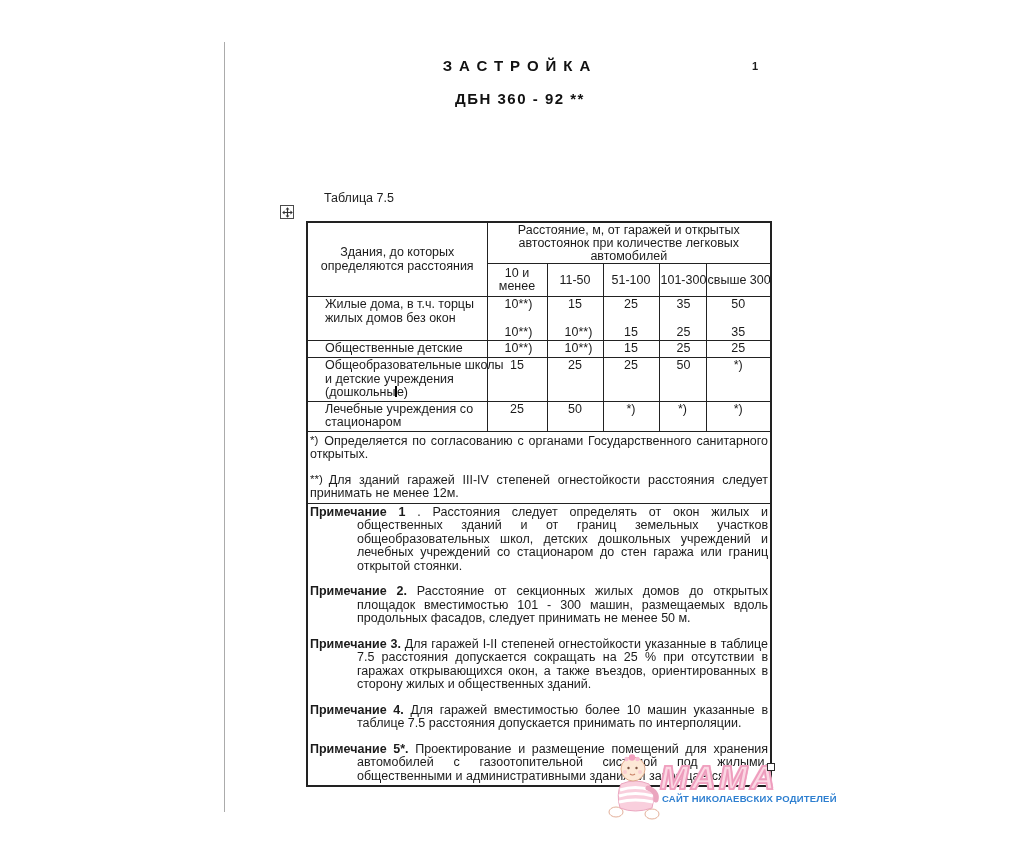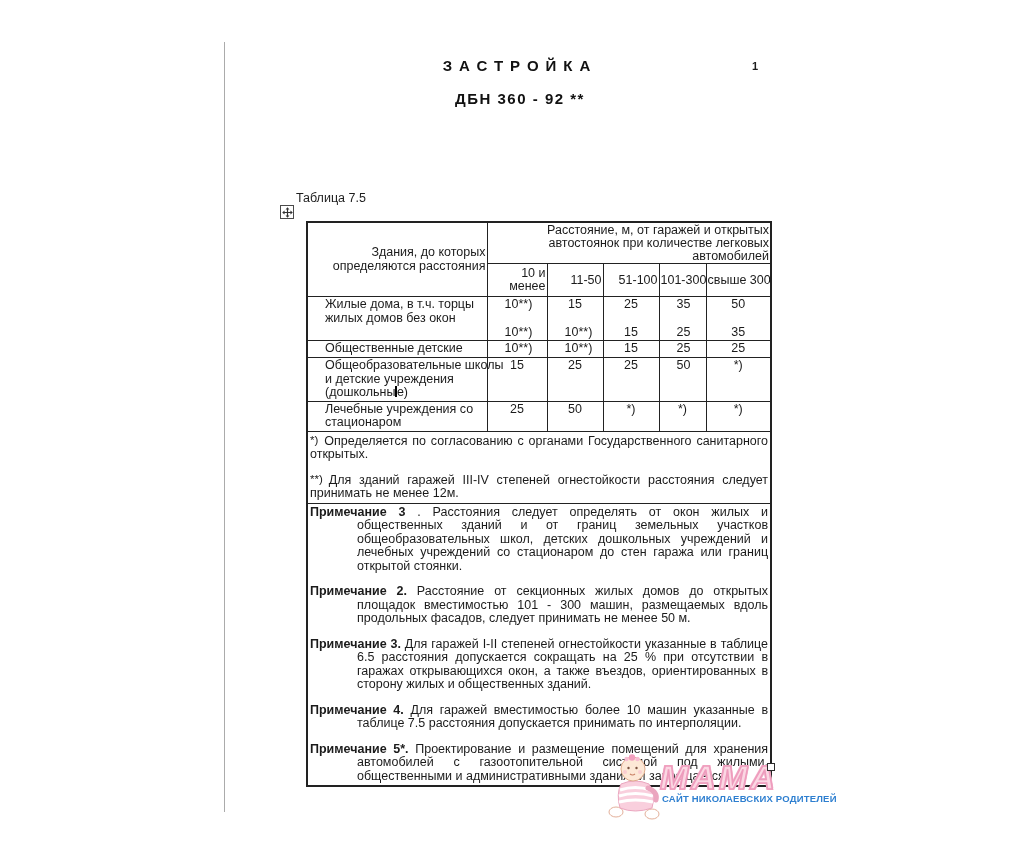--- a/index.html
+++ b/index.html
@@ -21,21 +21,21 @@
   .t-line {
     font-weight: bold; font-size: 15px; line-height: 15px;
     letter-spacing: 3.5px; margin-bottom: 18px; white-space: nowrap;
   }
   .t-line.t3 { letter-spacing: 7px; }
   .t-line.t4 { letter-spacing: 1.5px; }
   .page-num {
     position: absolute; left: 752px; top: 60px;
     font-weight: bold; font-size: 11px;
   }
-  .caption { position: absolute; left: 296px; top: 191px; font-size: 12.5px; }
+  .caption { position: absolute; left: 324px; top: 191px; font-size: 12.5px; }
 
   .move-handle {
     position: absolute; left: 280px; top: 205px;
     width: 14px; height: 14px; border: 1px solid #4a4a4a; background: #fff;
     display: flex; align-items: center; justify-content: center;
   }
   .resize-handle {
     position: absolute; left: 767px; top: 763px;
     width: 8px; height: 8px; border: 1px solid #2a2a2a; background: #fff;
     z-index: 7;
@@ -43,21 +43,21 @@
 
   table.doc-table {
     position: absolute; left: 306px; top: 221px; width: 464px;
     border-collapse: collapse; table-layout: fixed;
     font-size: 12.5px; line-height: 13.5px; color: #1b1b1b;
     border: 2px solid #222;
   }
   .doc-table td {
     border: 1px solid #222; padding: 1px 17px; vertical-align: top;
   }
-  .doc-table .th { text-align: right; vertical-align: middle; padding: 1px; }
+  .doc-table .th { text-align: center; vertical-align: middle; padding: 1px; }
   .doc-table .th div { white-space: nowrap; }
   .th-span { line-height: 12.8px; }
   .sub.nw { white-space: nowrap; overflow: visible; }
   .lbl { text-align: left; }
   .lbl div { white-space: nowrap; }
   .val { text-align: center; margin-left: 27px; }
   .vsp { height: 14px; }
   .caret {
     display: inline-block; width: 1.5px; height: 11px;
     background: #000; vertical-align: -1px;
@@ -210,23 +210,23 @@
   <tr style="height:66px">
     <td class="fn-cell" colspan="6">
       <p class="fn"><span class="fnm">*)</span><span>Определяется по согласованию с органами Государственного санитарного открытых.</span></p>
       <div class="fn-sp"></div>
       <p class="fn"><span class="fnm">**)</span><span>Для зданий гаражей III-IV степеней огнестойкости расстояния следует принимать не менее 12м.</span></p>
     </td>
   </tr>
 
   <tr style="height:273px">
     <td class="notes-cell" colspan="6">
-      <p class="note"><b>Примечание 3</b><span>. Расстояния следует определять от окон жилых и общественных зданий и от границ земельных участков общеобразовательных школ, детских дошкольных учреждений и лечебных учреждений со стационаром до стен гаража или границ открытой стоянки.</span></p>
+      <p class="note"><b>Примечание 1</b><span>. Расстояния следует определять от окон жилых и общественных зданий и от границ земельных участков общеобразовательных школ, детских дошкольных учреждений и лечебных учреждений со стационаром до стен гаража или границ открытой стоянки.</span></p>
       <p class="note"><b>Примечание 2.</b><span>Расстояние от секционных жилых домов до открытых площадок вместимостью 101 - 300 машин, размещаемых вдоль продольных фасадов, следует принимать не менее 50 м.</span></p>
-      <p class="note"><b>Примечание 3.</b><span>Для гаражей I-II степеней огнестойкости указанные в таблице 6.5 расстояния допускается сокращать на 25 % при отсутствии в гаражах открывающихся окон, а также въездов, ориентированных в сторону жилых и общественных зданий.</span></p>
+      <p class="note"><b>Примечание 3.</b><span>Для гаражей I-II степеней огнестойкости указанные в таблице 7.5 расстояния допускается сокращать на 25 % при отсутствии в гаражах открывающихся окон, а также въездов, ориентированных в сторону жилых и общественных зданий.</span></p>
       <p class="note"><b>Примечание 4.</b><span>Для гаражей вместимостью более 10 машин указанные в таблице 7.5 расстояния допускается принимать по интерполяции.</span></p>
       <p class="note"><b>Примечание 5*.</b><span>Проектирование и размещение помещений для хранения автомобилей с газоотопительной системой под жилыми, общественными и административными зданиями запрещается.</span></p>
     </td>
   </tr>
 </tbody>
   </table>
 
 <div class="resize-handle"></div>
 
 <div class="wm">

